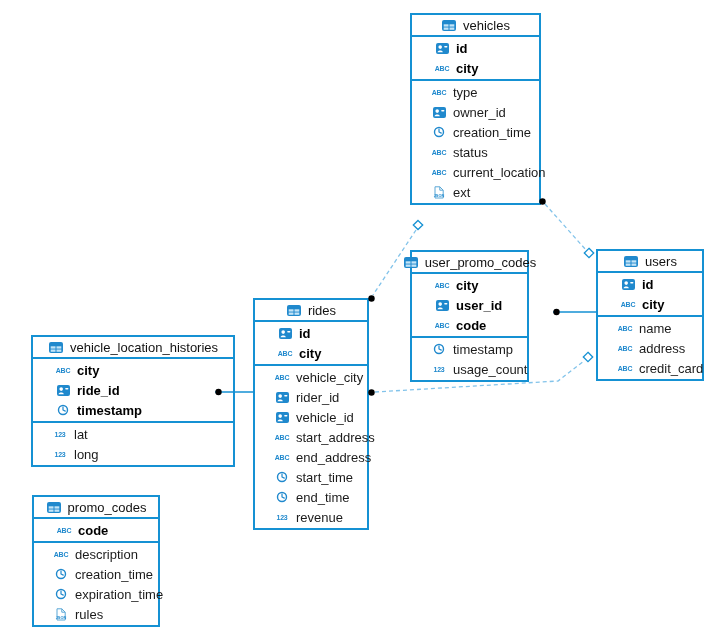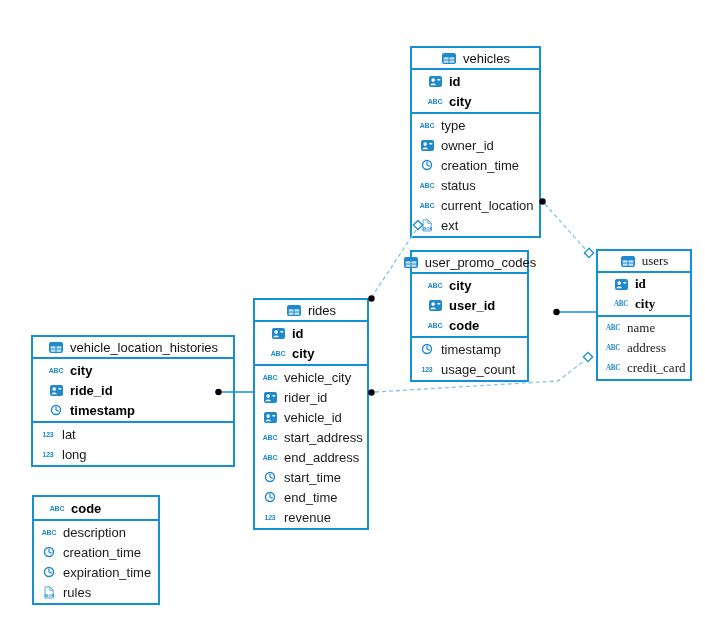--- a/index.html
+++ b/index.html
@@ -14,37 +14,37 @@
   }
   .thead{
     height:20px;border-bottom:2px solid #1591d3;
     display:flex;align-items:center;justify-content:center;gap:6px;
     font-size:13px;color:#121212;background:#fff;
   }
   .trow{
     height:20px;display:flex;align-items:center;gap:6px;padding:0 7px;
     font-size:13px;color:#1b1b1b;white-space:nowrap;
   }
-  .sec-pk{border-bottom:2px solid #1591d3;padding:1px 8px;}
-  .sec-body{padding:1px 0;}
+  .sec-pk{border-bottom:2px solid #1591d3;padding:1px 15px;}
+  .sec-body{padding:1px 0;margin-left:12px;}
   .trow.pk .fname{font-weight:700;color:#000;}
   .icon{flex:0 0 16px;width:16px;display:flex;align-items:center;justify-content:center;}
   .abc{
     font-size:7px;font-weight:800;color:#2089cd;letter-spacing:-0.2px;line-height:1;
     transform:scaleY(1.05);
   }
   svg{display:block;}
   .overlay{position:absolute;inset:0;pointer-events:none;}
 </style>
 </head>
 <body>
 
 <div class="canvas">
 
-  <div class="tbl" style="left:410px;top:46px;width:131px;">
+  <div class="tbl" style="left:410px;top:13px;width:131px;">
     <div class="thead">
       <span class="icon">
         <svg width="14" height="11" viewBox="0 0 14 11">
             <rect width="14" height="11" rx="2" fill="#2089cd"></rect>
             <rect x="1.7" y="4.3" width="4.8" height="2.3" fill="#c3e4f7"></rect>
             <rect x="7.5" y="4.3" width="4.8" height="2.3" fill="#c3e4f7"></rect>
             <rect x="1.7" y="7.5" width="4.8" height="2.3" fill="#c3e4f7"></rect>
             <rect x="7.5" y="7.5" width="4.8" height="2.3" fill="#c3e4f7"></rect>
           </svg>
       </span>
@@ -171,21 +171,21 @@
       </div>
       <div class="trow">
         <span class="icon">
             <span class="abc">123</span>
           </span>
         <span class="fname">usage_count</span>
       </div>
     </div>
   </div>
 
-  <div class="tbl" style="left:596px;top:249px;width:96px;font-family:Liberation Serif, serif;">
+  <div class="tbl" style="left:596px;top:249px;width:108px;">
     <div class="thead">
       <span class="icon">
         <svg width="14" height="11" viewBox="0 0 14 11">
             <rect width="14" height="11" rx="2" fill="#2089cd"></rect>
             <rect x="1.7" y="4.3" width="4.8" height="2.3" fill="#c3e4f7"></rect>
             <rect x="7.5" y="4.3" width="4.8" height="2.3" fill="#c3e4f7"></rect>
             <rect x="1.7" y="7.5" width="4.8" height="2.3" fill="#c3e4f7"></rect>
             <rect x="7.5" y="7.5" width="4.8" height="2.3" fill="#c3e4f7"></rect>
           </svg>
       </span>
@@ -383,20 +383,32 @@
       <div class="trow">
         <span class="icon">
             <span class="abc">123</span>
           </span>
         <span class="fname">long</span>
       </div>
     </div>
   </div>
 
   <div class="tbl" style="left:32px;top:495px;width:128px;">
+    <div class="thead">
+      <span class="icon">
+        <svg width="14" height="11" viewBox="0 0 14 11">
+            <rect width="14" height="11" rx="2" fill="#2089cd"></rect>
+            <rect x="1.7" y="4.3" width="4.8" height="2.3" fill="#c3e4f7"></rect>
+            <rect x="7.5" y="4.3" width="4.8" height="2.3" fill="#c3e4f7"></rect>
+            <rect x="1.7" y="7.5" width="4.8" height="2.3" fill="#c3e4f7"></rect>
+            <rect x="7.5" y="7.5" width="4.8" height="2.3" fill="#c3e4f7"></rect>
+          </svg>
+      </span>
+      <span>promo_codes</span>
+    </div>
     <div class="sec-pk">
       <div class="trow pk">
         <span class="icon">
             <span class="abc">ABC</span>
           </span>
         <span class="fname">code</span>
       </div>
     </div>
     <div class="sec-body">
       <div class="trow">

